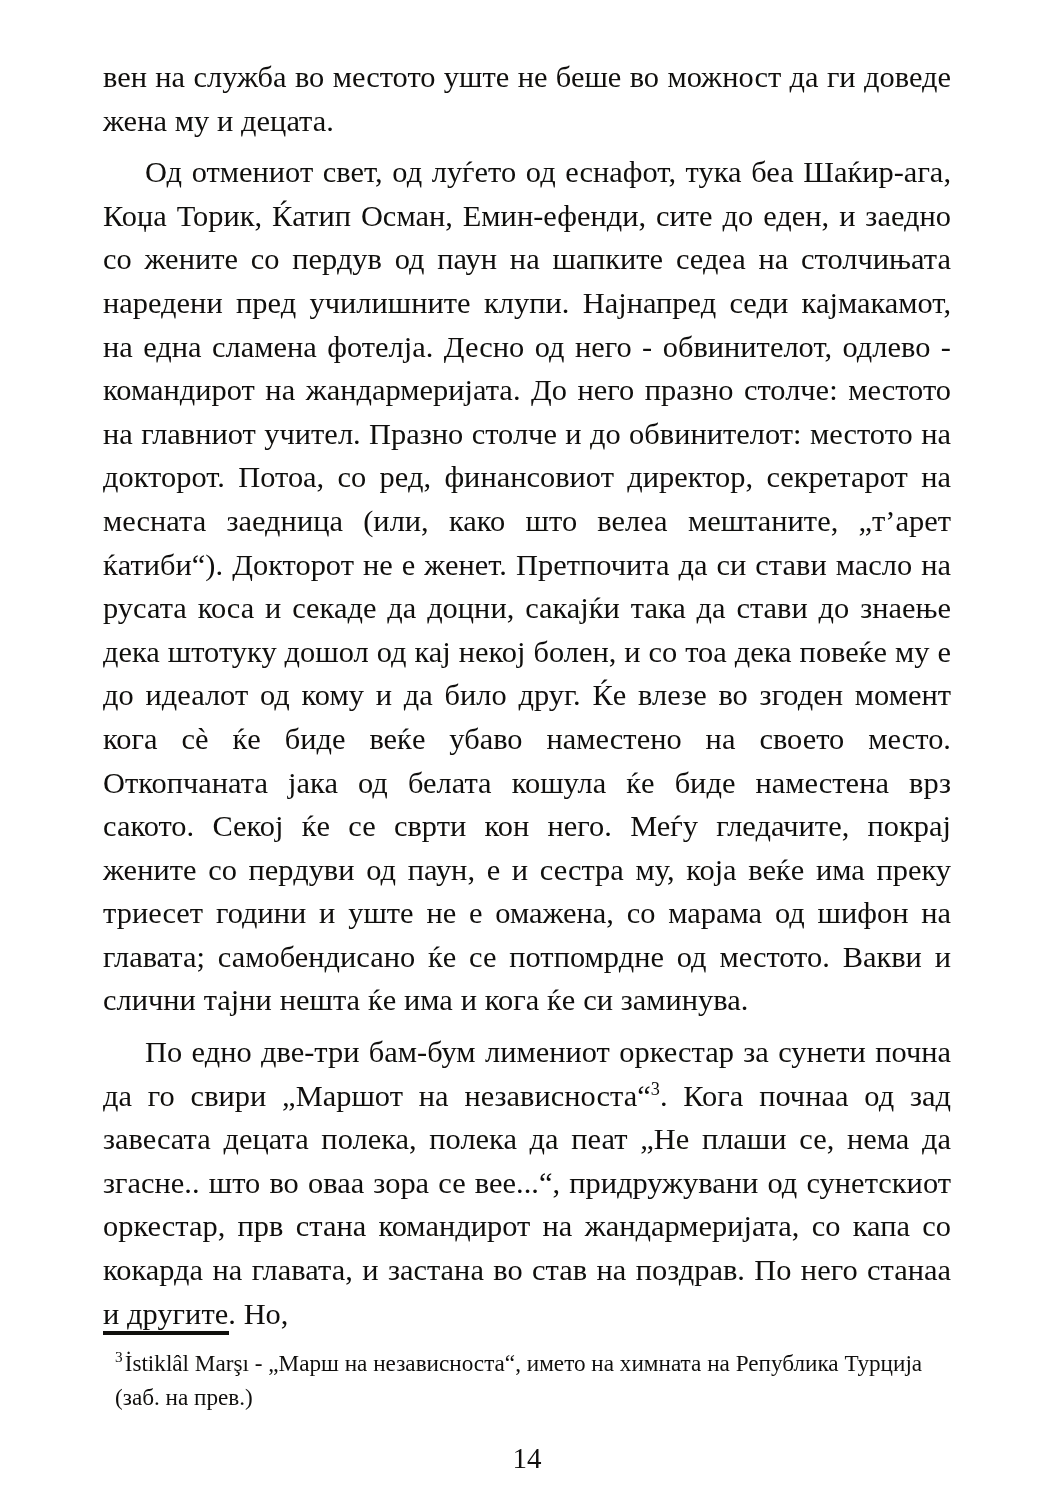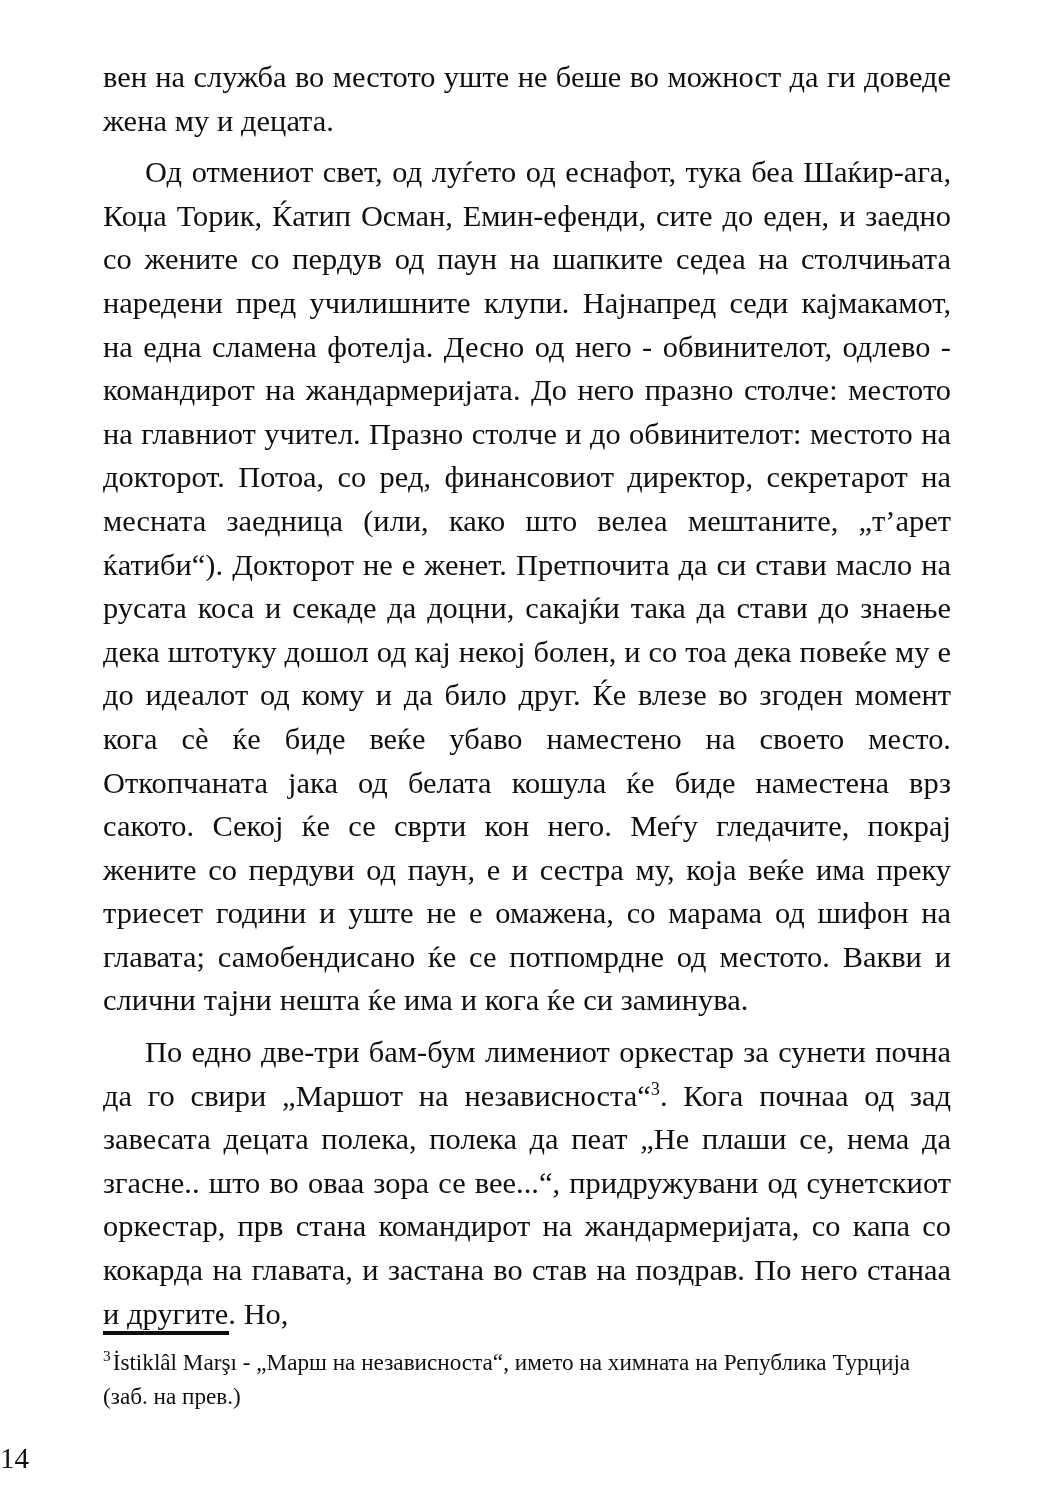--- a/index.html
+++ b/index.html
@@ -62,40 +62,40 @@
   }
 
   .footnote-rule {
     width: 126px;
     height: 4px;
     background: #100f0d;
     margin: 0 0 11px 0;
   }
 
   .footnote-text {
-    margin: 0;
+    margin: 12px;
     font-size: 23.2px;
     line-height: 33.5px;
     text-align: left;
   }
 
   .footnote-text sup {
     font-size: 0.66em;
     line-height: 0;
     vertical-align: 0.6em;
     padding-right: 2px;
   }
 
   
   .folio {
     position: absolute;
     left: 0;
     top: 1441px;
     width: 1054px;
-    text-align: left;
+    text-align: center;
     font-size: 29px;
     line-height: 34px;
     color: #100f0d;
   }
 </style>
 </head>
 <body>
 
 <div class="page">
 

